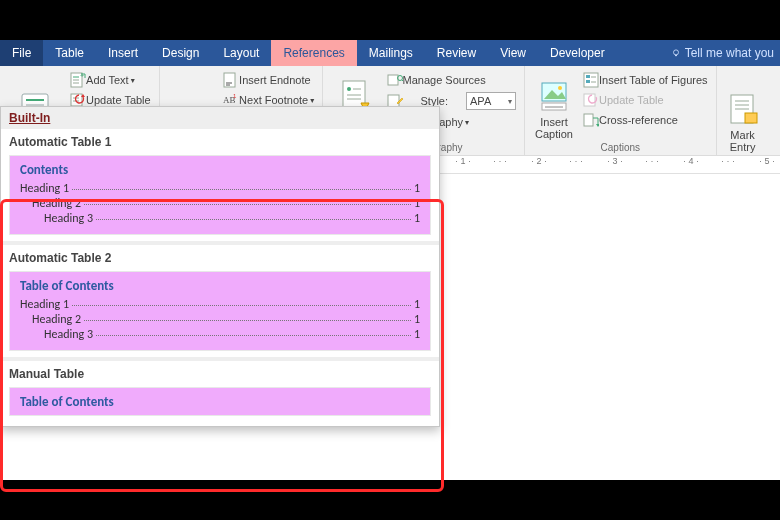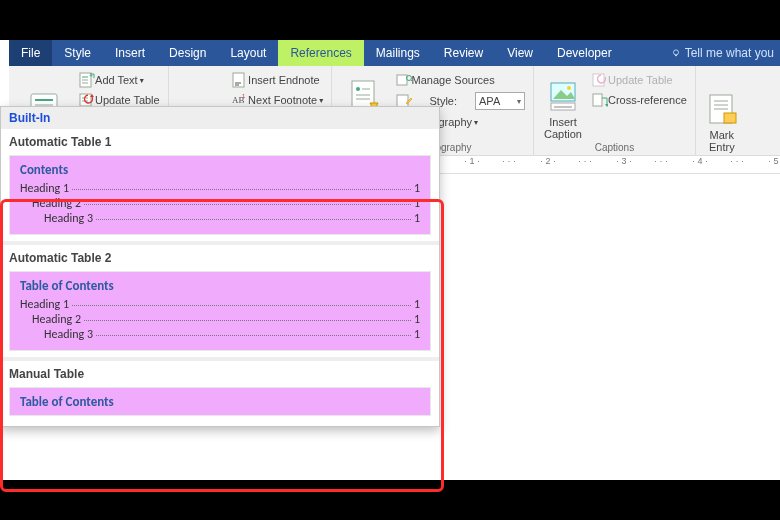--- a/index.html
+++ b/index.html
@@ -1,21 +1,21 @@
 <!DOCTYPE html>
 <html><head>
 <meta charset="utf-8">
 <style>
   * { box-sizing: border-box; margin: 0; padding: 0; }
   body { width: 780px; height: 520px; background: #000; font-family: "Segoe UI", Tahoma, sans-serif; font-size: 11px; overflow: hidden; position: relative; }
-  .app { position: absolute; top: 40px; left: 0; right: 0; bottom: 40px; background: #fff; display: flex; flex-direction: column; padding-left: 9px; }
+  .app { position: absolute; top: 40px; left: 0; right: 0; bottom: 40px; background: #fff; display: flex; flex-direction: column; }
   .tabs { background: #2b579a; display: flex; height: 26px; color: #fff; align-items: stretch; font-size: 12px; }
   .tab { padding: 0 12px; display: flex; align-items: center; cursor: pointer; }
   .tab.file { background: #1e3f73; }
-  .tab.active { background: #bef264; color: #2b579a; }
+  .tab.active { background: #fca5a5; color: #2b579a; }
   .tellme { margin-left: auto; display:flex; align-items:center; color:#cfe0ff; padding: 0 6px 0 2px; gap:4px; }
   .bulb { width:10px;height:10px; display:inline-block;}
   .bulb svg { display:block;}
   .ribbon { background: #f1f1f1; height: 90px; display: flex; border-bottom:1px solid #dcdcdc; position: relative; }
   .group { border-right: 1px solid #dcdcdc; padding: 3px 6px 2px 6px; display: flex; flex-direction: column; height: 100%; position:relative; }
   .group-body { flex:1; display:flex; }
   .group-label { text-align:center; color:#6a6a6a; font-size:10px; padding-top:2px;}
   .bigbtn { display:flex; flex-direction:column; align-items:center; justify-content:flex-end; padding:2px 4px 0 4px; color:#444; cursor:pointer; line-height:1.1; }
   .bigbtn .ico { width:32px; height:34px; margin-bottom:2px; }
   .bigbtn .lbl { text-align:center; font-size:11px; }
@@ -25,41 +25,41 @@
   .smallbtn.dis { color:#b0b0b0; }
   .ico16 { width:16px; height:16px; flex:0 0 16px; }
   .styrow { display:flex; align-items:center; gap:18px;}
   .combo { width:50px; height:18px; border:1px solid #aaa; background:#fff; display:flex; align-items:center; padding:0 3px; font-size:11px; justify-content:space-between;}
   .combo .car { font-size:8px; color:#666;}
   .ruler { height:18px; background:#fff; border-bottom:1px solid #e0e0e0; font-size:9px; color:#777; overflow:hidden; padding-left:455px; white-space:nowrap; letter-spacing:0;}
   .ruler span { display:inline-block; width:38px; text-align:left;}
   .doc { flex:1; background:#fff; }
   
   .gallery { position:absolute; top:66px; left:0; width:440px; background:#fff; border:1px solid #c6c6c6; box-shadow:0 4px 10px rgba(0,0,0,0.25); z-index:10; font-size:11px; color:#333; padding-bottom:4px; }
-  .gal-header { background:#eee; padding:4px 8px; font-weight:bold; color:#1d4ed8; font-size:12px;}
+  .gal-header { background:#eee; padding:4px 8px; font-weight:bold; color:#7f1d1d; font-size:12px;text-decoration:underline;}
   .gal-item-label { padding:6px 8px 4px 8px; font-weight:bold; color:#444; font-size:12px; }
   .gal-preview { margin:2px 8px 6px 8px; background:#f0abfc; border:1px solid #e8e8e8; padding:6px 10px 8px 10px; font-family: Calibri, sans-serif;}
   .gal-sep { height:4px; background:#eee;}
   .toc-title { color:#2e5aa0; font-size:13px; font-weight:bold; margin-bottom:4px;}
   .toc-row { display:flex; align-items:baseline; font-size:12px; color:#333; margin:1px 0;}
   .toc-row .txt { white-space:nowrap;}
   .toc-row .dots { flex:1; border-bottom:1px dotted #777; margin:0 3px; position:relative; top:-2px;}
   .toc-row .pg { white-space:nowrap;}
   .ind1 { padding-left:12px;} .ind2 { padding-left:24px;}
   .highlight { position:absolute; top:159px; left:0; width:444px; height:293px; border:3px solid #ff2a2a; border-radius:6px; pointer-events:none; z-index:20;}
   svg { display:block; }
 </style>
 </head>
 <body>
 
 <div class="app">
 
   <div class="tabs">
     <div class="tab file">File</div>
-    <div class="tab">Style</div>
+    <div class="tab">Table</div>
     <div class="tab">Insert</div>
     <div class="tab">Design</div>
     <div class="tab">Layout</div>
     <div class="tab active">References</div>
     <div class="tab">Mailings</div>
     <div class="tab">Review</div>
     <div class="tab">View</div>
     <div class="tab">Developer</div>
     <div class="tellme">
       <span class="bulb">
@@ -231,20 +231,32 @@
                 <polygon points="6,19 14,10 20,16 24,12 28,19" fill="#8c8"></polygon>
                 <circle cx="22" cy="8" r="2" fill="#fc3"></circle>
                 <rect x="4" y="23" width="24" height="7" fill="#fff" stroke="#aaa"></rect>
                 <line x1="7" y1="27" x2="25" y2="27" stroke="#888"></line>
               </svg>
             </span>
           <span class="lbl" style="white-space:pre-line;">Insert
 Caption</span>
         </div>
         <div class="stack">
+          <div class="smallbtn">
+            <span class="ico16">
+                <svg viewBox="0 0 16 16">
+                  <rect x="1" y="1" width="14" height="14" fill="#fff" stroke="#9a9"></rect>
+                  <rect x="3" y="3" width="4" height="3" fill="#5ab"></rect>
+                  <line x1="8" y1="5" x2="13" y2="5" stroke="#9a9"></line>
+                  <rect x="3" y="8" width="4" height="3" fill="#5ab"></rect>
+                  <line x1="8" y1="10" x2="13" y2="10" stroke="#9a9"></line>
+                </svg>
+              </span>
+            <span>Insert Table of Figures</span>
+          </div>
           <div class="smallbtn dis">
             <span class="ico16">
                 <svg viewBox="0 0 16 16">
                   <rect x="1" y="2" width="11" height="12" fill="#fff" stroke="#ccc"></rect>
                   <path d="M13 5 A4 4 0 1 1 9 3" fill="none" stroke="#eac" stroke-width="1.3"></path>
                 </svg>
               </span>
             <span>Update Table</span>
           </div>
           <div class="smallbtn">

